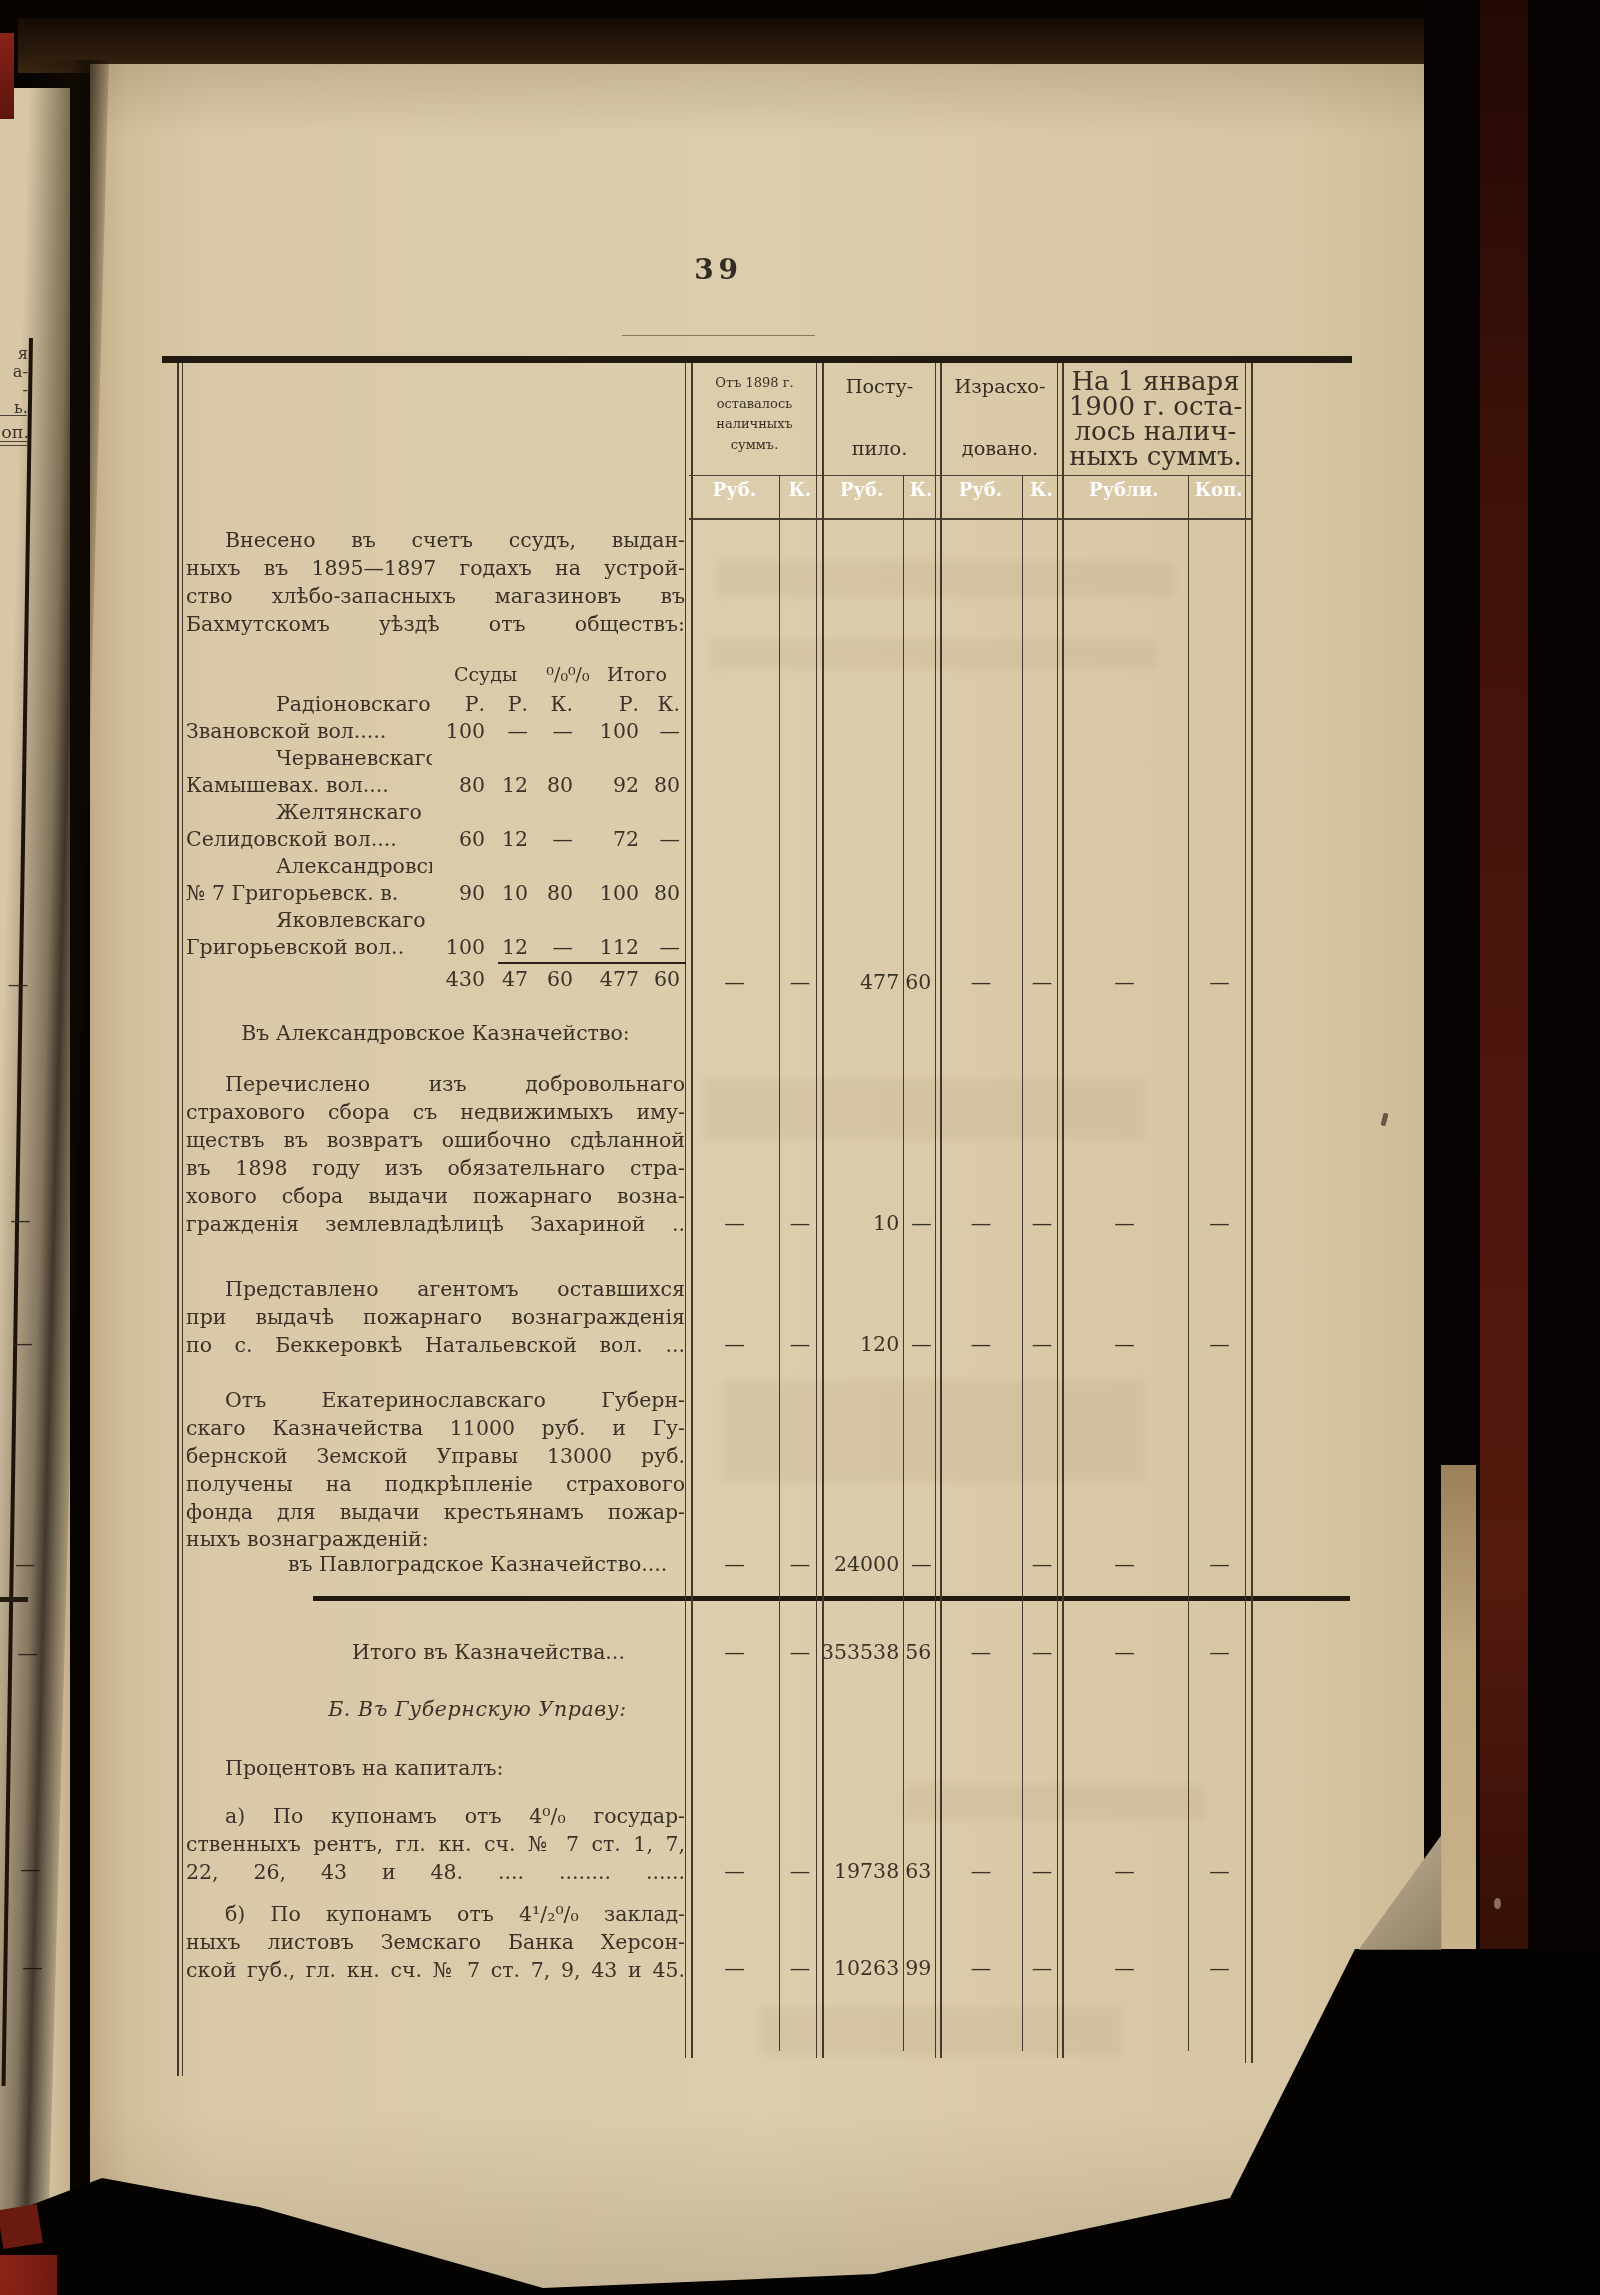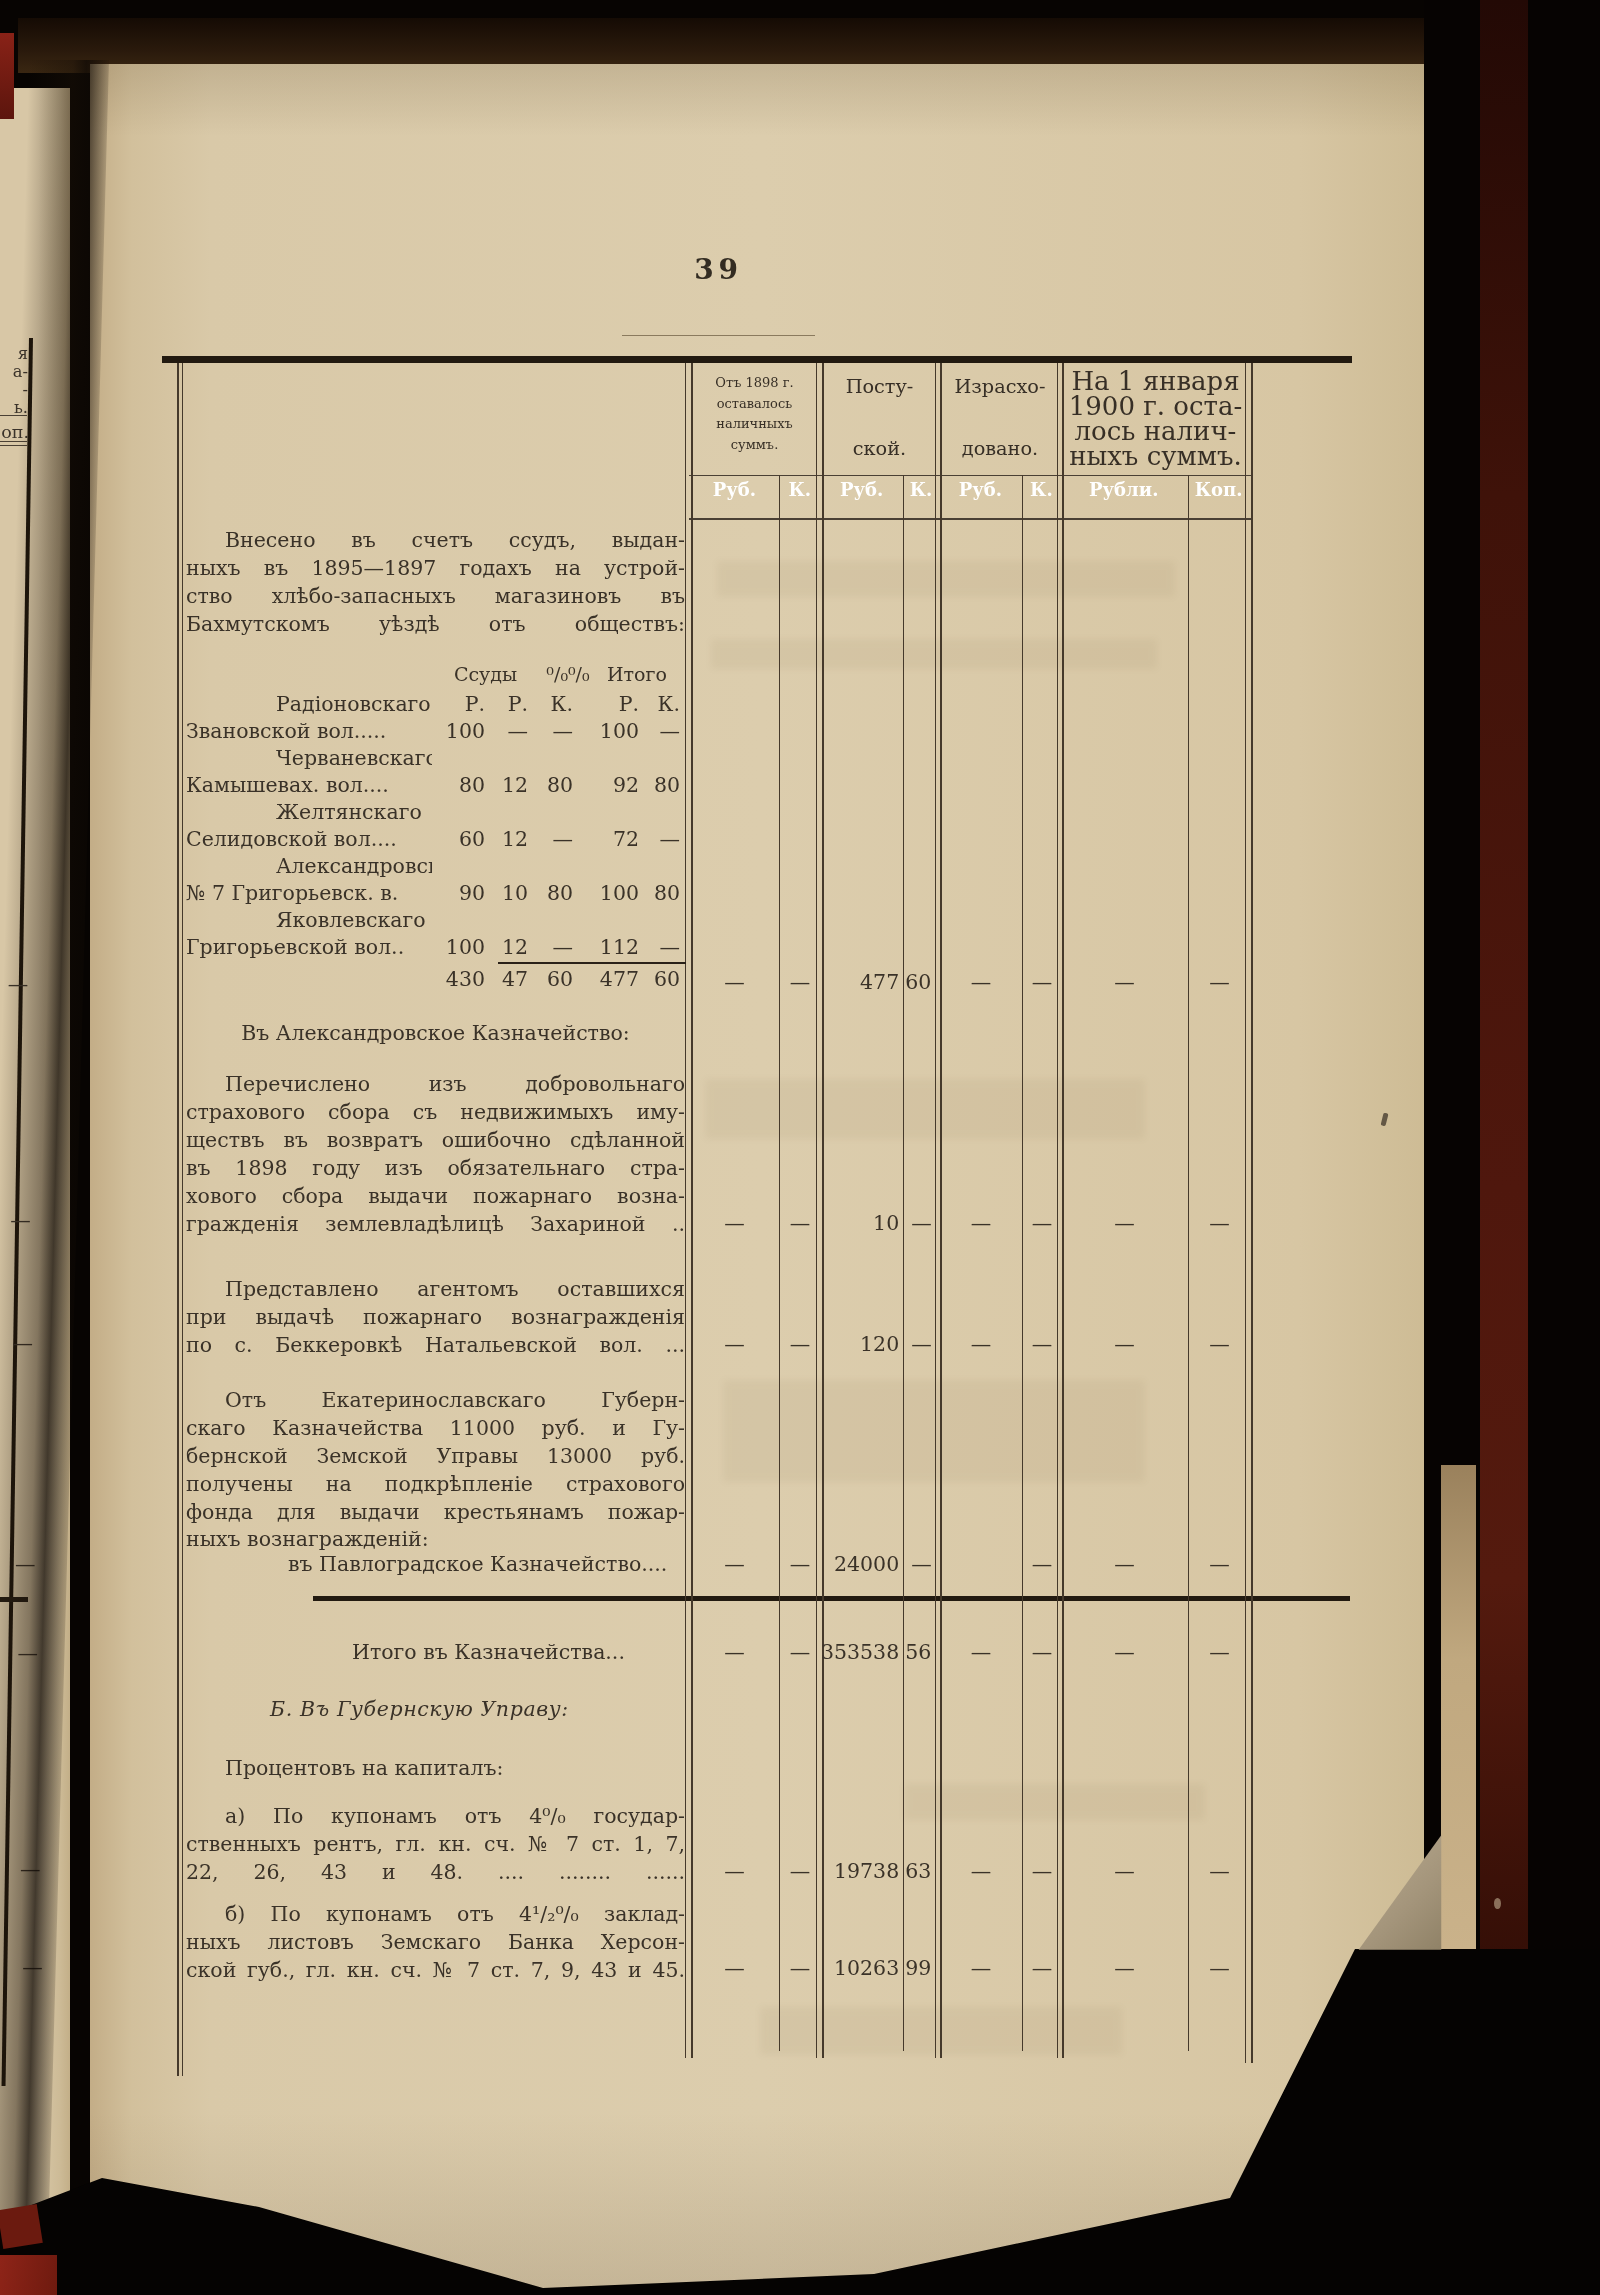--- a/index.html
+++ b/index.html
@@ -45,21 +45,21 @@
   .coltitle{text-align:center;white-space:pre-line;color:#372f26;}
   .c1t{left:689px;top:373px;width:131px;font-size:13px;line-height:20.5px;}
   .c2t{left:820px;top:371px;width:119px;font-size:19.3px;line-height:31px;}
   .c3t{left:939px;top:371px;width:122px;font-size:19.3px;line-height:31px;}
   .c4t{left:1061px;top:369px;width:189px;font-size:26px;line-height:25px;}
   .subrow{left:689px;top:479px;width:561px;height:36px;display:flex;font-size:18px;color:#ffffff;font-weight:bold;}
   .subrow span{display:block;text-align:center;}
   .para{left:186px;width:499px;font-size:20.5px;line-height:28px;text-align:justify;text-align-last:justify;
         white-space:pre-line;text-indent:39px;color:#3a3228;}
   .hline{left:186px;width:499px;font-size:20.5px;line-height:28px;color:#3a3228;}
-  .ital{font-style:italic;letter-spacing:0.6px;}
+  .ital{font-style:italic;letter-spacing:0.6px;text-align:center;}
   
   .loans-head{left:186px;top:663px;width:500px;height:27px;font-size:19px;}
   .loans-head span{position:absolute;text-align:center;}
   #ledger-rows{position:absolute;left:186px;top:690px;width:500px;font-size:20.5px;}
   .lrow{display:flex;height:27px;align-items:center;}
   .llabel{flex:1 1 auto;white-space:nowrap;overflow:hidden;}
   .lind{padding-left:90px;}
   .lcell{flex:0 0 auto;text-align:right;padding-right:6px;}
   .lc0{width:53px;}.lc1{width:37px;}.lc2{width:39px;}.lc3{width:60px;}.lc4{width:35px;}
   .lrule{height:2.4px;background:#2a2118;width:188px;margin-left:312px;margin-top:1.8px;margin-bottom:1.8px;}
@@ -134,21 +134,21 @@
   <div class="vr" style="left:1188px;top:475px;width:1.2px;height:1576px;"></div>
   <div class="vr" style="left:1245px;top:363px;width:1.2px;height:1700px;"></div>
   <div class="vr" style="left:1251px;top:363px;width:1.8px;height:1700px;"></div>
 
   <div class="abs coltitle c1t">Отъ 1898 г.
 оставалось
 наличныхъ
 суммъ.</div>
   <div class="abs coltitle c2t">Посту-
 
-ской.</div>
+пило.</div>
   <div class="abs coltitle c3t">Израсхо-
 
 довано.</div>
   <div class="abs coltitle c4t">На 1 января
 1900 г. оста-
 лось налич-
 ныхъ суммъ.</div>
 
   <div class="abs subrow">
     <span class="aw0">Руб.</span>

